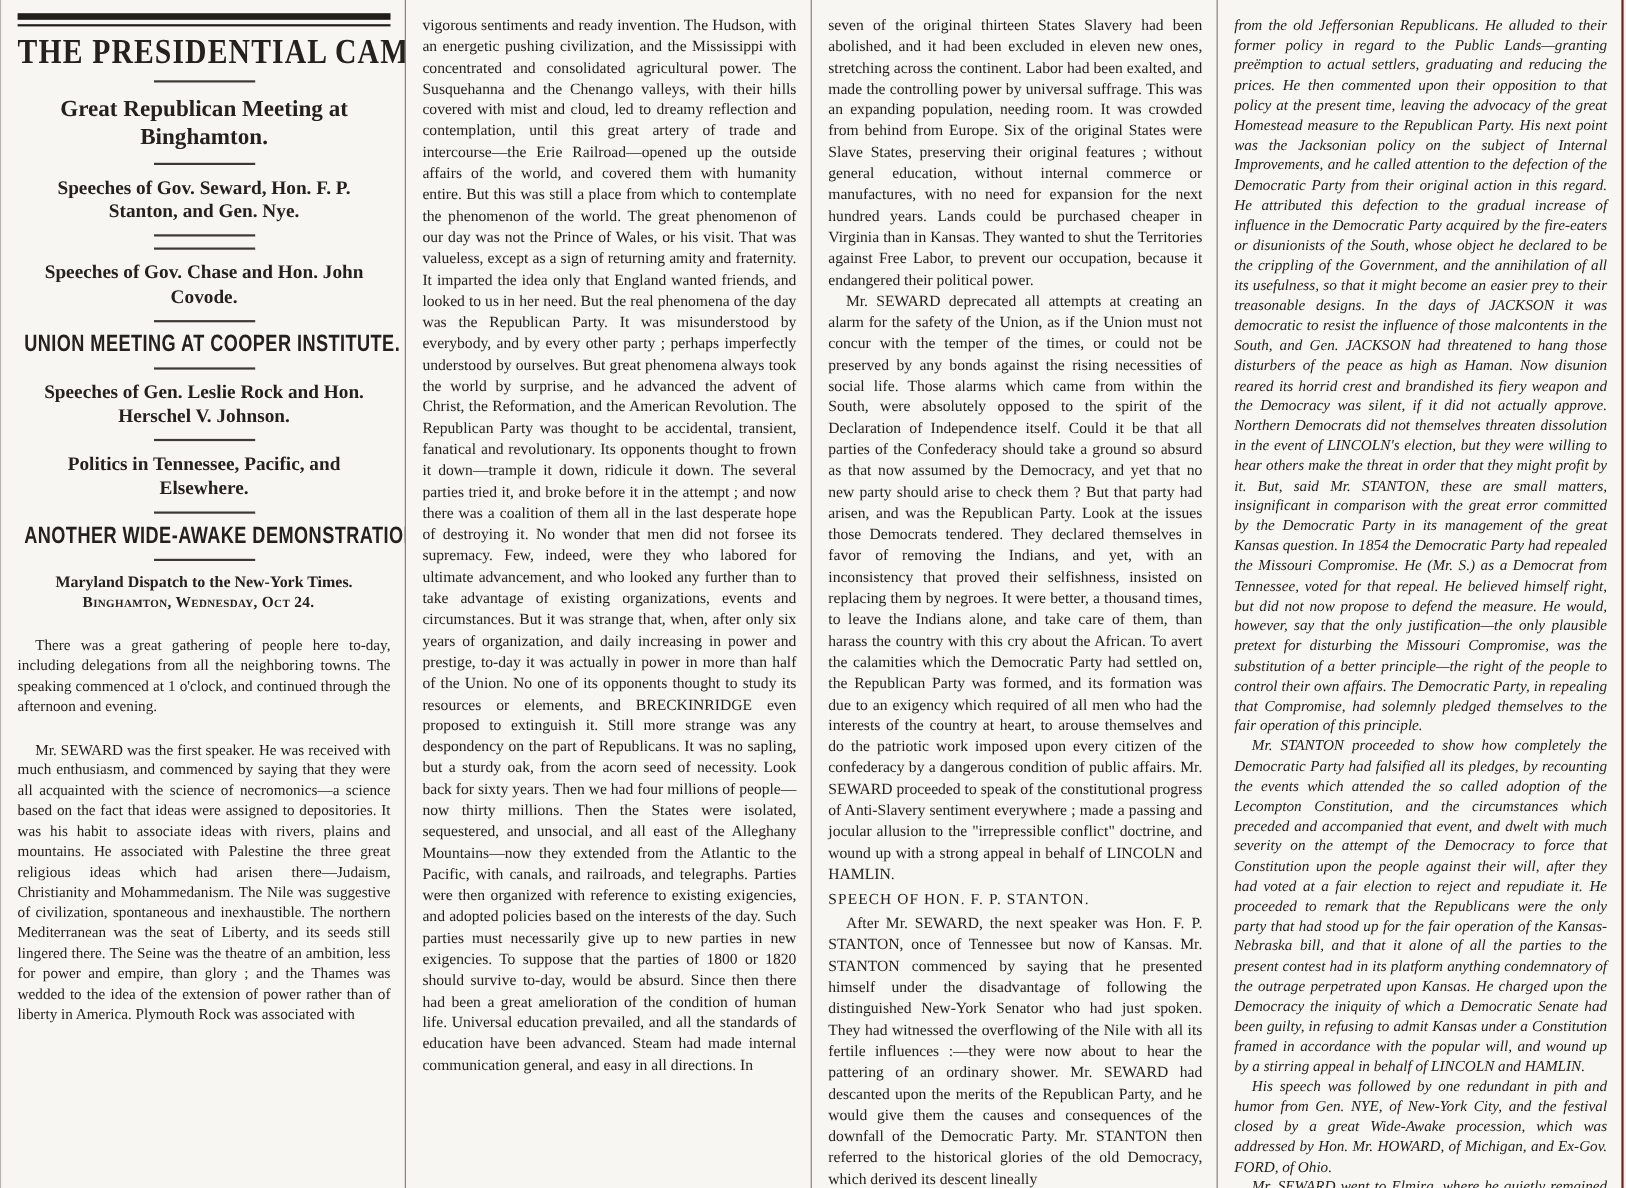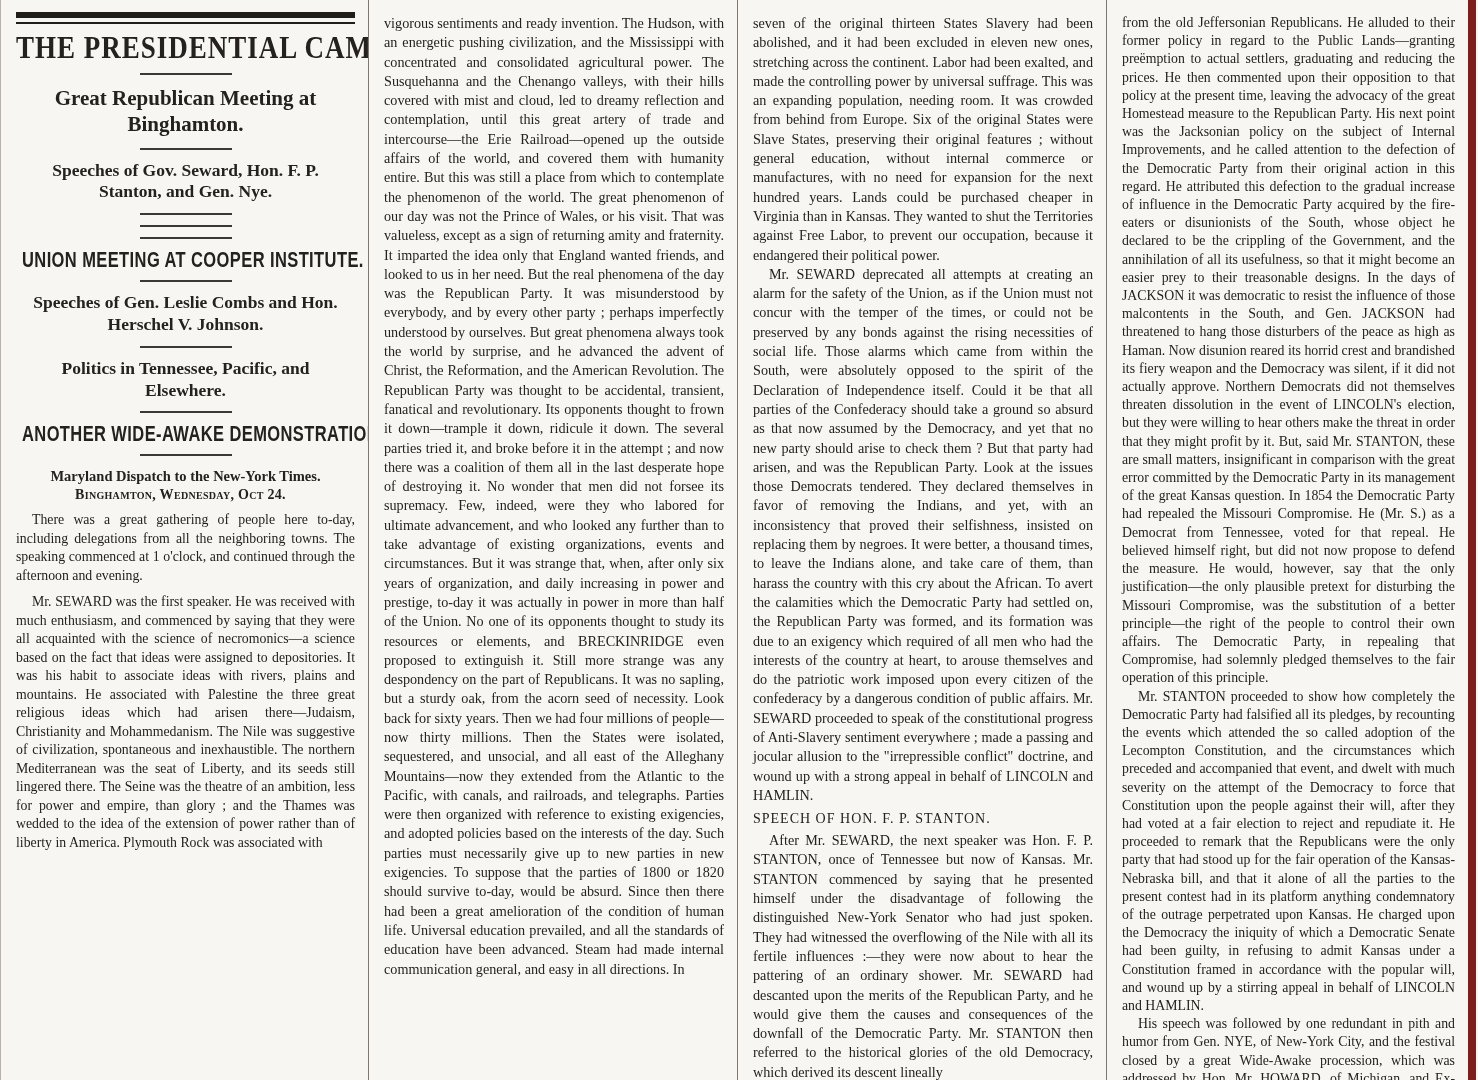--- a/index.html
+++ b/index.html
@@ -13,21 +13,21 @@
     background:#f7f6f2;color:#25221e;
     box-sizing:border-box;
   }
   .col{
     box-sizing:border-box;
     width:369px;height:1080px;overflow:hidden;
     padding:14px 13px 0 15px;
     border-right:1px solid #7d786f;
   }
   .col1{border-left:1px solid #b7b3aa;padding-top:10px;}
-  .col4{border-right:8px solid #7f1d1d;}
+  .col4{border-right:2px solid #7f1d1d;font-style:italic;}
 
   
   .double-rule{
     border-top:6px solid #211e1a;
     border-bottom:2px solid #211e1a;
     height:4px;margin:2px 0 8px 0;
   }
   .hrule{
     width:92px;height:2px;background:#3c3833;
     margin:10px auto 10px auto;
@@ -51,21 +51,21 @@
   .credit{margin:0;text-align:center;font-weight:700;font-size:14.5px;}
   .place-date{
     margin:2px 10px 0 0;text-align:center;font-size:14px;
     font-variant:small-caps;font-weight:600;letter-spacing:0.3px;
   }
 
   
   .body{
     margin:0;text-align:justify;
   }
-  .col1 .body{font-size:13.8px;line-height:18.5px;margin-top:8px;}
+  .col1 .body{font-size:13.8px;line-height:18.5px;margin-top:21px;}
   .col2 .body, .col3 .body{font-size:14.2px;line-height:19.3px;}
   .col4 .body{font-size:13.8px;line-height:18.2px;}
   .indent{text-indent:16px;}
   .noindent{text-indent:0;}
   .speech-subhead{
     margin:6px 0 4px 0;text-align:left;
     font-weight:400;font-size:14px;letter-spacing:1px;
   }
 </style>
 </head>
@@ -79,26 +79,27 @@
     <div class="hrule"></div>
 
     <h2 class="deck deck-lg">Great Republican Meeting at Binghamton.</h2>
     <div class="hrule"></div>
 
     <h3 class="deck deck-md">Speeches of Gov. Seward, Hon. F. P. Stanton, and Gen. Nye.</h3>
     <div class="hrule"></div>
 
     <div class="hrule"></div>
 
+    <h3 class="deck deck-md">Speeches of Gov. Chase and Hon. John Covode.</h3>
     <div class="hrule"></div>
 
     <h3 class="deck deck-gothic">UNION MEETING AT COOPER INSTITUTE.</h3>
     <div class="hrule"></div>
 
-    <h3 class="deck deck-md">Speeches of Gen. Leslie Combs and Hon. Herschel V. Johnson.</h3>
+    <h3 class="deck deck-md">Speeches of Gen. Leslie Rock and Hon. Herschel V. Johnson.</h3>
     <div class="hrule"></div>
 
     <h3 class="deck deck-md">Politics in Tennessee, Pacific, and Elsewhere.</h3>
     <div class="hrule"></div>
 
     <h3 class="deck deck-gothic">ANOTHER WIDE-AWAKE DEMONSTRATION.</h3>
     <div class="hrule"></div>
 
     <div class="dispatch">
       <p class="credit">Maryland Dispatch to the New-York Times.</p>

